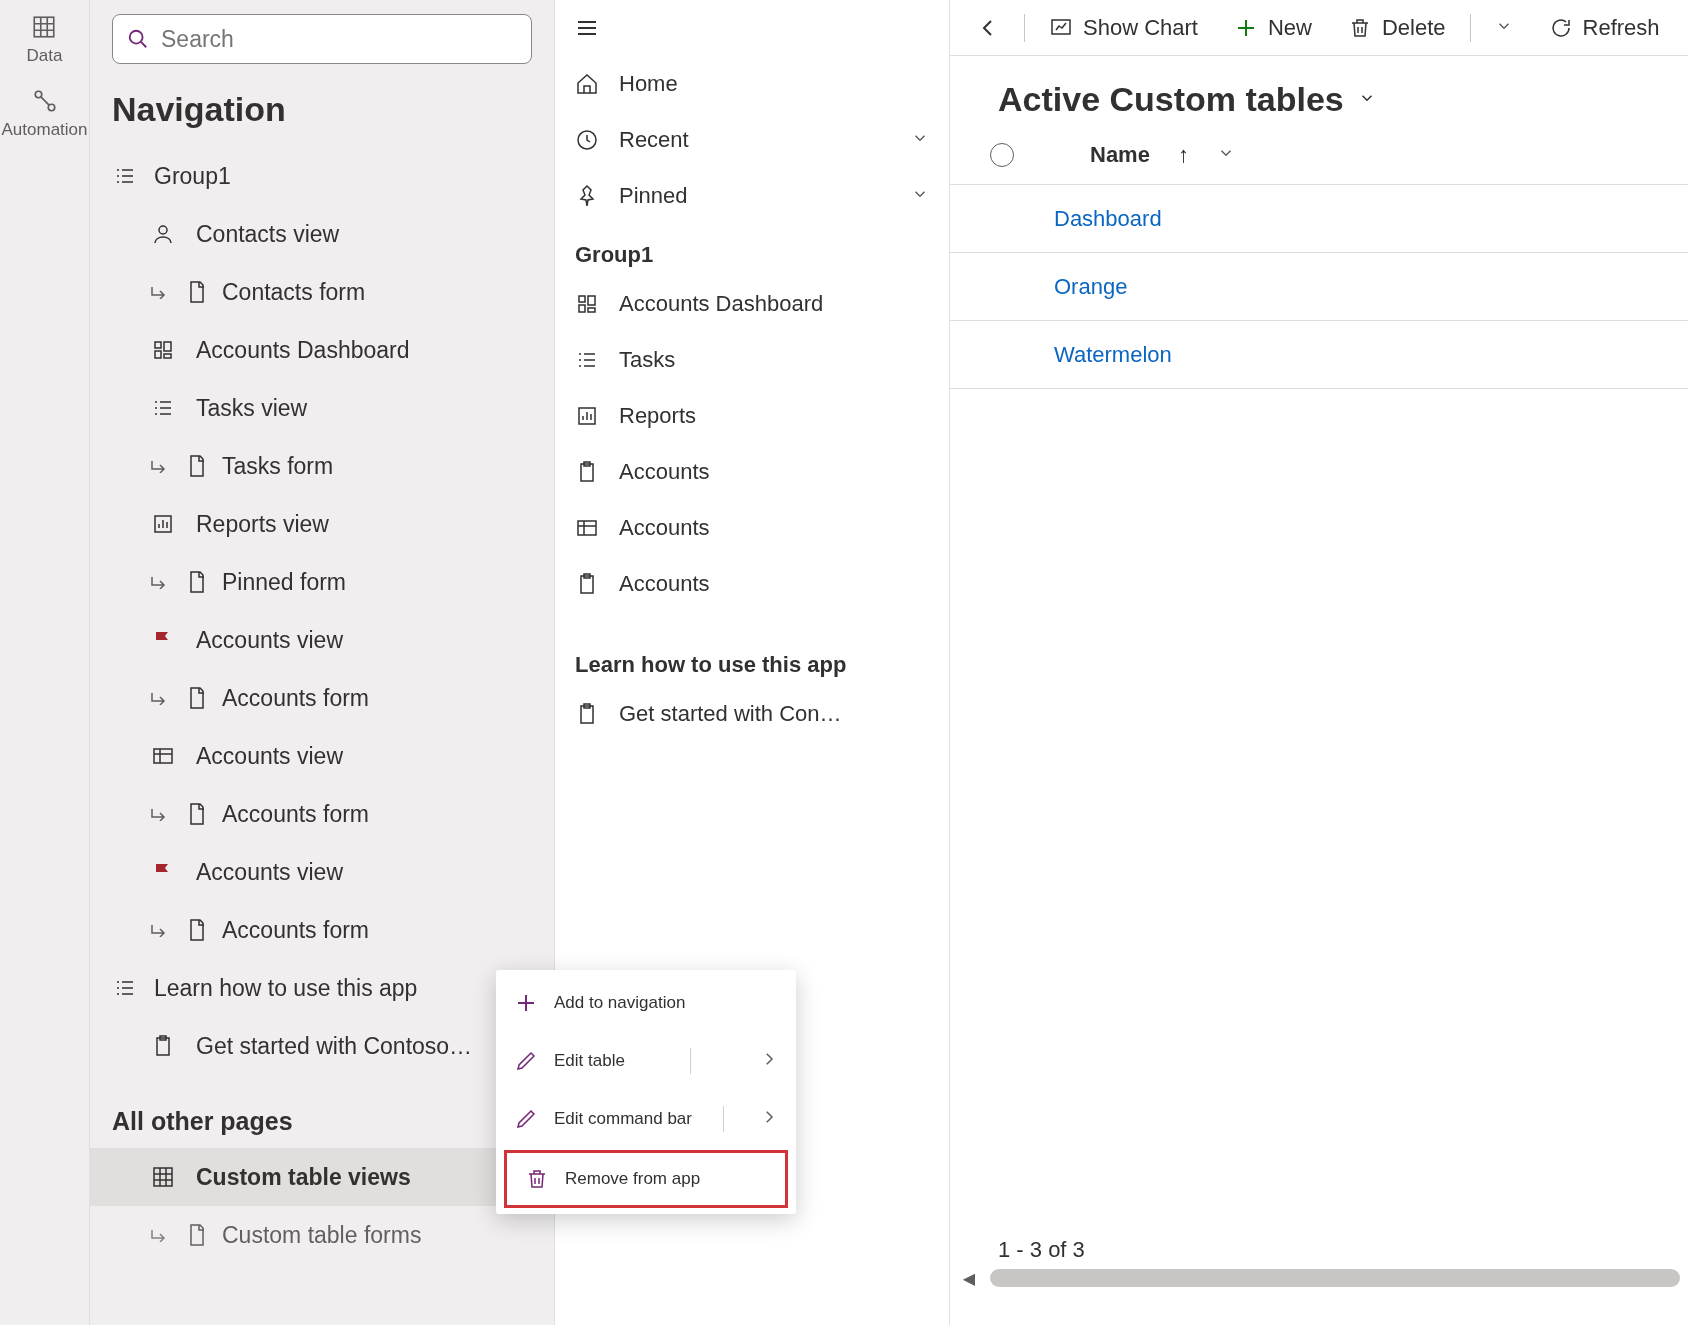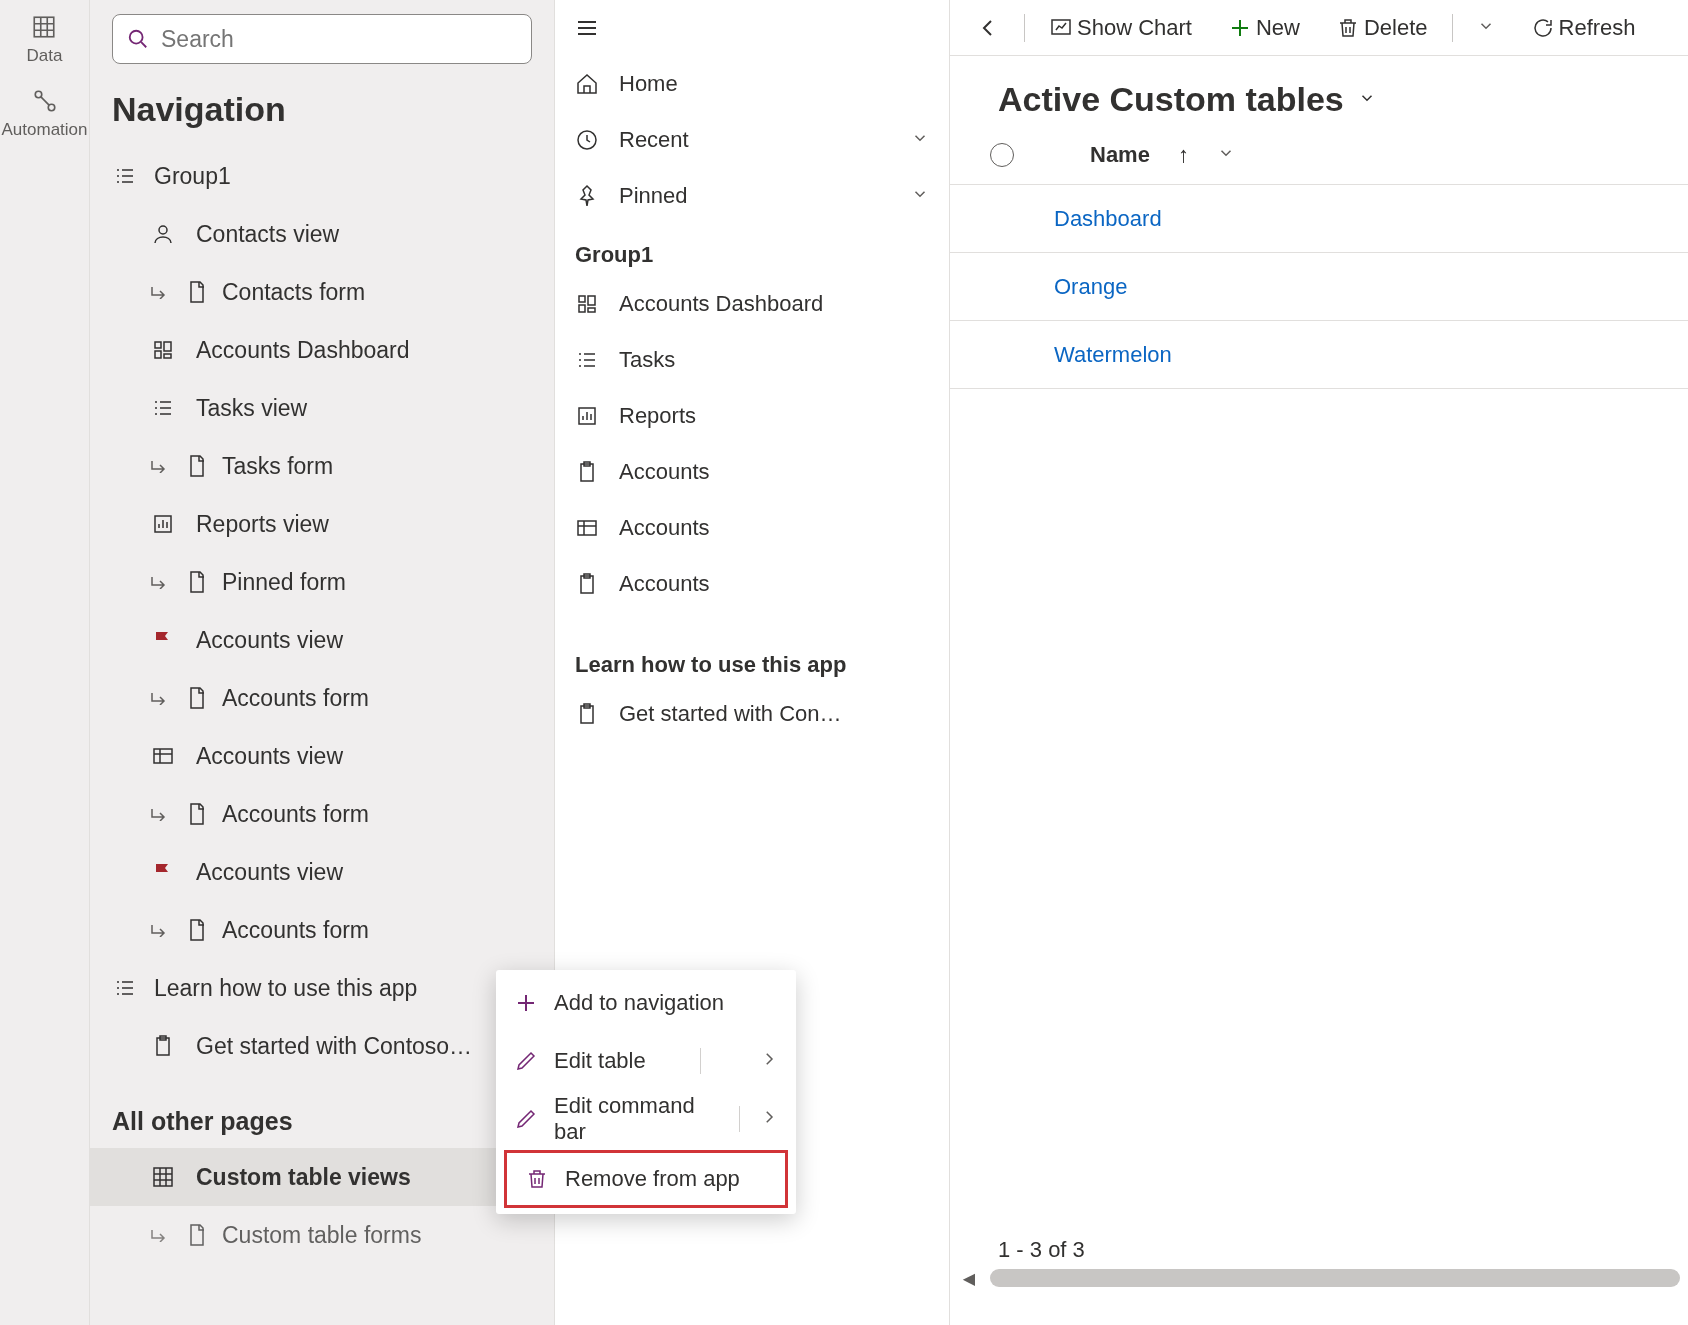--- a/index.html
+++ b/index.html
@@ -139,21 +139,21 @@
       height: 56px;
       border-bottom: 1px solid #e1dfdd;
       display: flex;
       align-items: center;
       padding-left: 12px;
       gap: 8px;
     }
     .cmd-btn {
       display: flex;
       align-items: center;
-      gap: 4px;
+      gap: 10px;
       padding: 6px 14px;
       font-size: 22px;
       cursor: pointer;
     }
     .cmd-sep { width: 1px; height: 28px; background: #c8c6c4; margin: 0 2px; }
     .view-title-wrap { display: flex; align-items: center; padding: 24px 48px 6px 48px; }
     .view-title { font-size: 34px; font-weight: 600; }
     .table-head {
       display: flex;
       align-items: center;
@@ -186,21 +186,21 @@
       box-shadow: 0 6px 24px rgba(0,0,0,0.2);
       z-index: 50;
       padding: 4px 0;
     }
     .ctx-row {
       display: flex;
       align-items: center;
       height: 58px;
       padding: 0 18px;
       gap: 16px;
-      font-size: 22px;
+      font-size: 17px;
       cursor: pointer;
     }
     .ctx-row .chev { margin-left: auto; color: #605e5c; }
     .ctx-sep { width: 1px; height: 26px; background: #d2d0ce; margin-left: auto; margin-right: 4px; }
     .ctx-highlight {
       margin: 2px 8px;
       border: 3px solid #d13438;
     }
 
     

